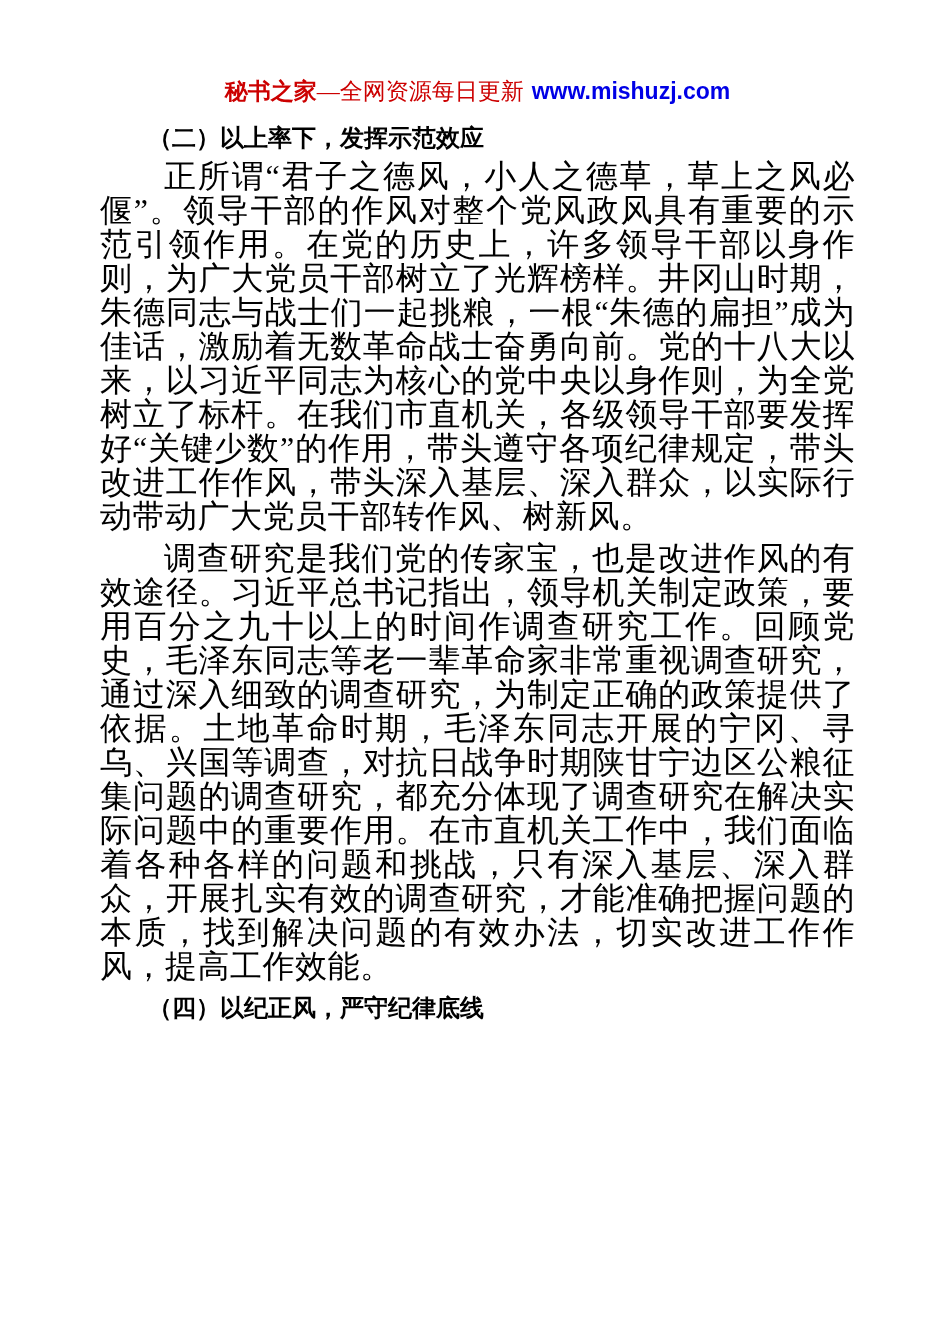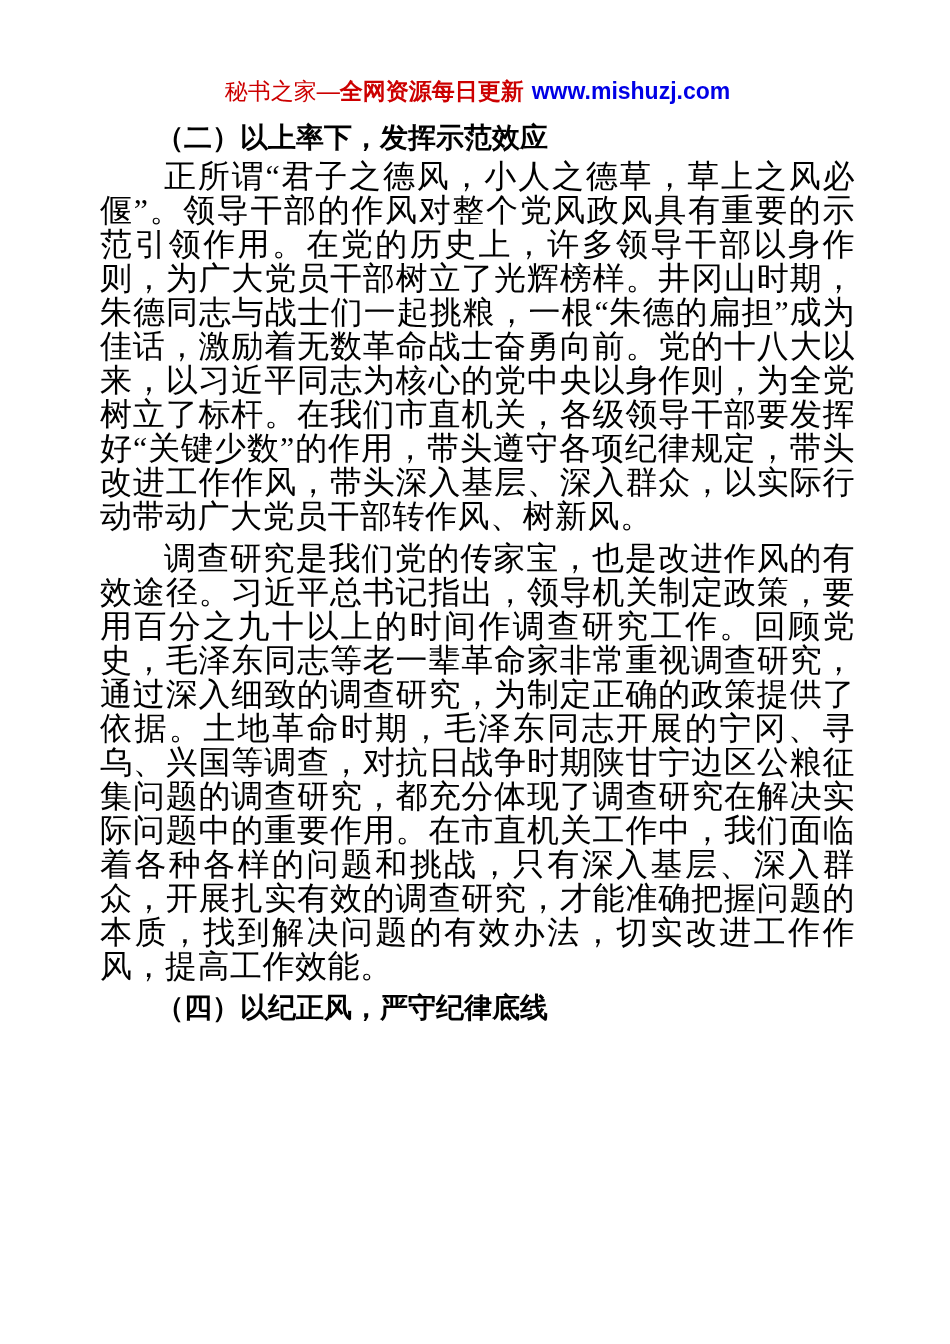--- a/index.html
+++ b/index.html
@@ -23,40 +23,39 @@
   }
   .doc-header {
     text-align: center;
     font-size: 23px;
     line-height: 30px;
     margin-bottom: 14px;
     white-space: nowrap;
   }
   .site-name {
     color: var(--accent_red, #cc0000);
-    font-weight: normal;
+    font-weight: bold;
     font-family: "Liberation Sans", "DejaVu Sans", sans-serif;
   }
   .tagline {
     color: var(--accent_red, #cc0000);
     margin-right: 8px;
-    font-weight: bold;
   }
   .url {
     color: var(--link_blue, #0000e6);
     font-family: "Liberation Sans", "DejaVu Sans", sans-serif;
     font-weight: bold;
   }
   section {
     margin: 0;
   }
   .section-heading {
     font-family: "Liberation Sans", "DejaVu Sans", sans-serif;
     font-weight: bold;
-    font-size: 28px;
+    font-size: 24px;
     line-height: 34px;
     text-indent: 2em;
     margin: 6px 0 4px 0;
   }
   .section-body {
     font-size: 32px;
     line-height: 34px;
     text-indent: 2em;
     text-align: justify;
     margin: 0 0 8px 0;

